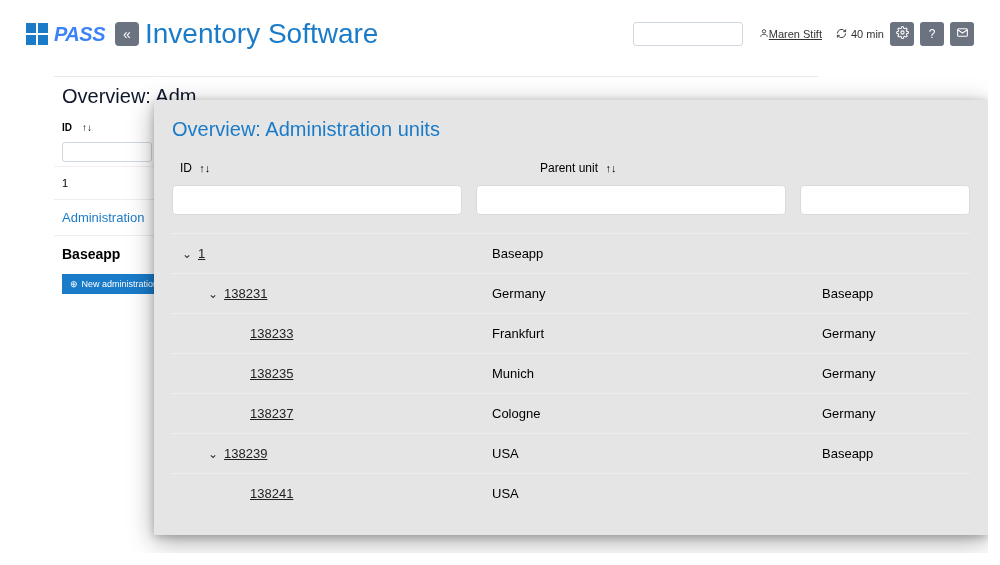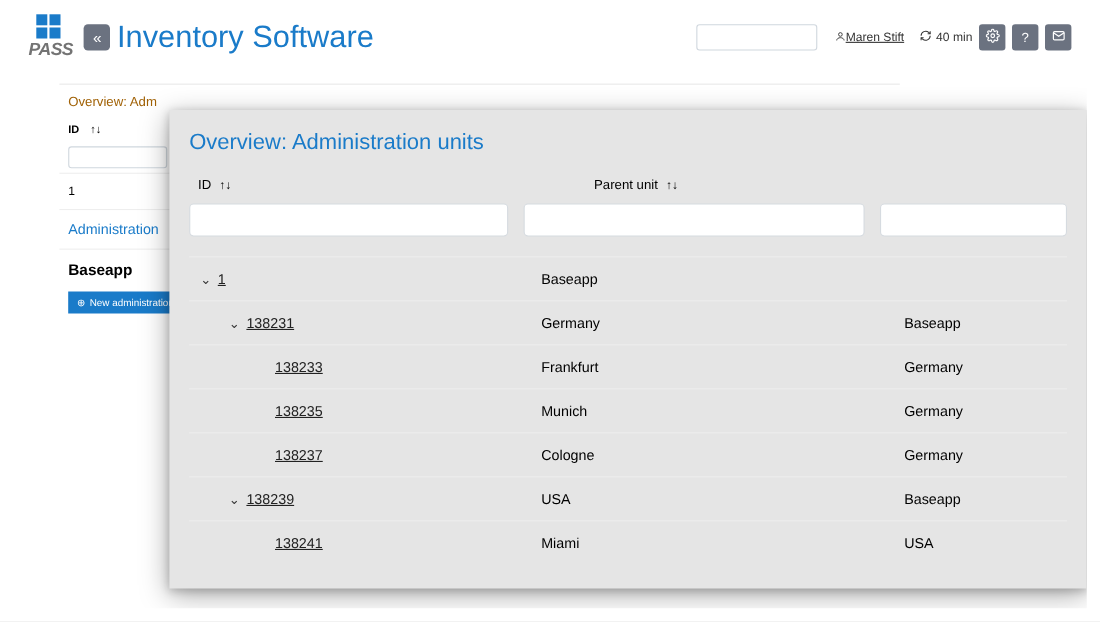--- a/index.html
+++ b/index.html
@@ -27,26 +27,25 @@
   .topbar {
     display: flex;
     align-items: center;
     padding: 6px 14px 10px 14px;
     height: 48px;
   }
   .logo {
     display: flex;
     align-items: center;
     gap: 2px;
-    color: #737373;
+    color: #3b82f6;
     font-weight: 900;
     font-style: italic;
-    font-size: 16px;
+    font-size: 20px;
     letter-spacing: -0.5px;
-    flex-direction: column;
   }
   .logo-mark {
     width: 22px; height: 22px;
     display: grid;
     grid-template: 1fr 1fr / 1fr 1fr;
     gap: 2px;
     margin-right: 4px;
   }
   .logo-mark div { background: #1a7bc9; }
   .collapse-btn {
@@ -108,22 +107,22 @@
   }
   .back-panel {
     position: absolute;
     top: 64px;
     left: 42px;
     right: 170px;
     background: #fff;
     border-top: 1px solid #e8e8e8;
   }
   .back-title {
-    color: #a16207;
-    font-size: 12px;
+    color: #0f172a;
+    font-size: 20px;
     padding: 8px 8px 10px 8px;
   }
   .back-table-head {
     display: flex;
     font-size: 10px;
     font-weight: 700;
     padding: 4px 8px;
     gap: 10px;
   }
   .back-filter-row {
@@ -389,19 +388,18 @@
             <span class="id-link">138239</span>
           </div>
           <div class="name-cell">USA</div>
           <div class="parent-cell">Baseapp</div>
         </div>
         <div class="tree-row">
           <div class="id-cell indent-2">
             <span class="expander"></span>
             <span class="id-link">138241</span>
           </div>
-          <div class="name-cell">Miami</div>
           <div class="parent-cell">USA</div>
         </div>
       </div>
   </div>
 
 </div>
 
 </body></html>

